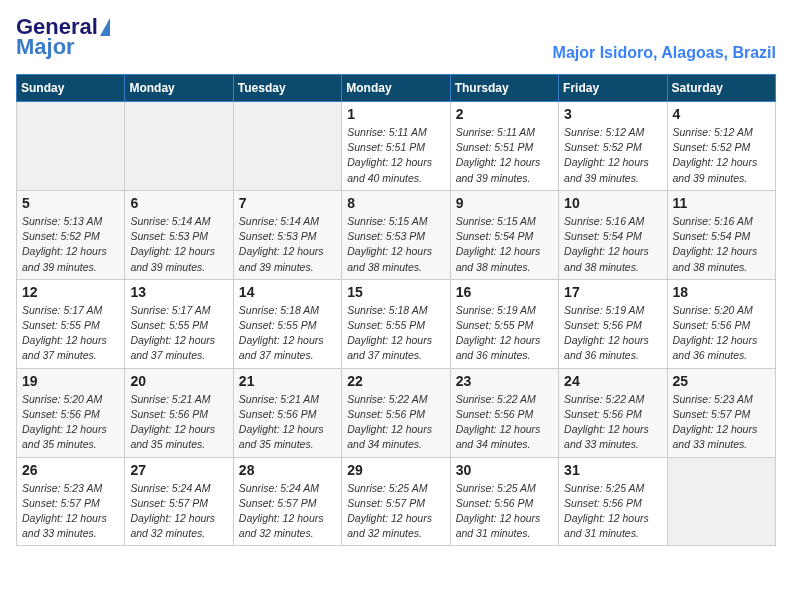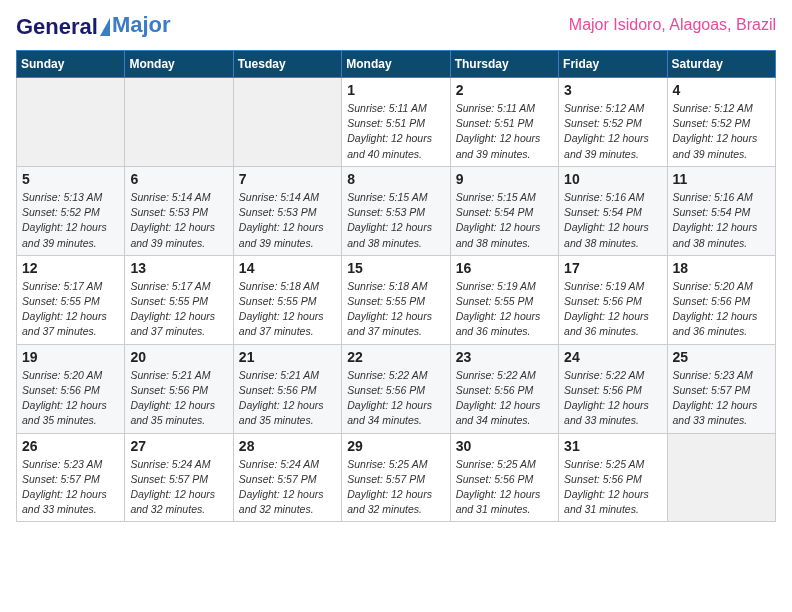--- a/index.html
+++ b/index.html
@@ -11,21 +11,21 @@
       padding: 16px;
     }
     .header {
       display: flex;
       align-items: flex-start;
       justify-content: space-between;
       margin-bottom: 12px;
     }
     .logo {
       display: flex;
-      flex-direction: row;
+      flex-direction: column;
       align-items: flex-start;
     }
     .logo-text {
       display: flex;
       align-items: center;
       font-size: 22px;
       font-weight: bold;
       color: #1a1a6e;
       line-height: 1;
     }
@@ -44,22 +44,23 @@
     .title-block {
       text-align: right;
     }
     .title-block h1 {
       font-size: 32px;
       color: #1a1a6e;
       font-weight: bold;
     }
     .title-block h2 {
       font-size: 16px;
-      color: #ec4899;
-      font-weight: normal;
+      color: #3b82f6;
+      font-weight: bold;
+      margin-top: 28px;
     }
     table {
       width: 100%;
       border-collapse: collapse;
       font-size: 11px;
     }
     thead tr th {
       background-color: #0c4a6e;
       color: #fff;
       padding: 6px 4px;

